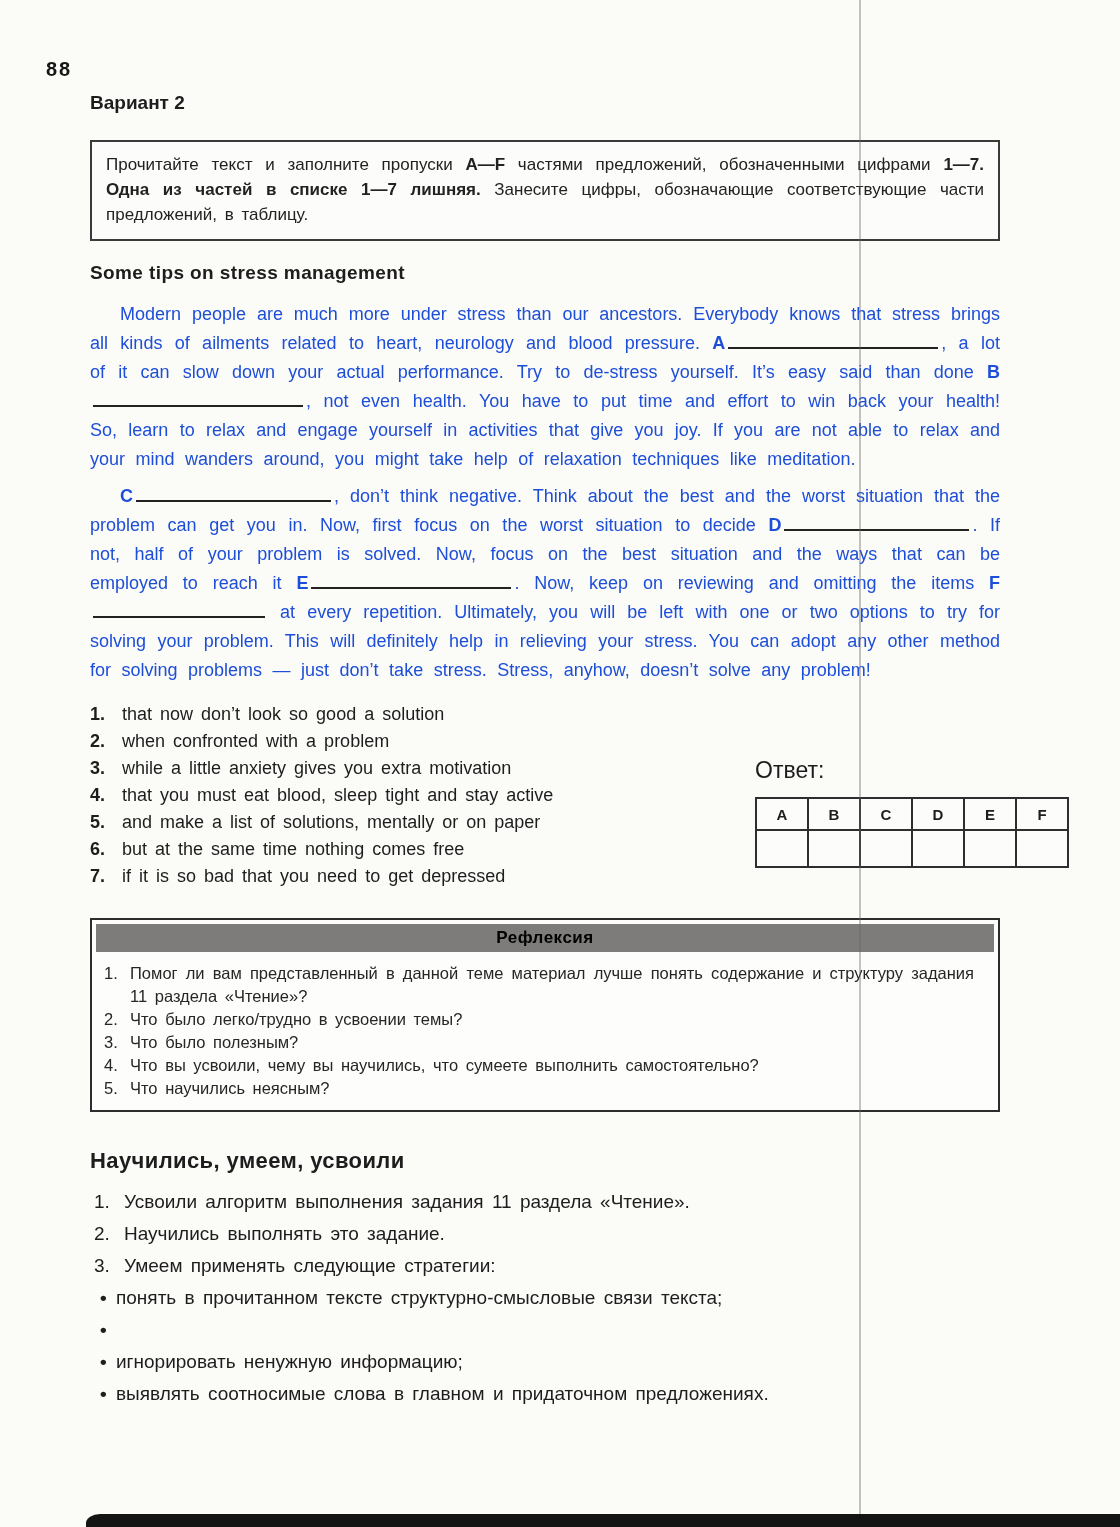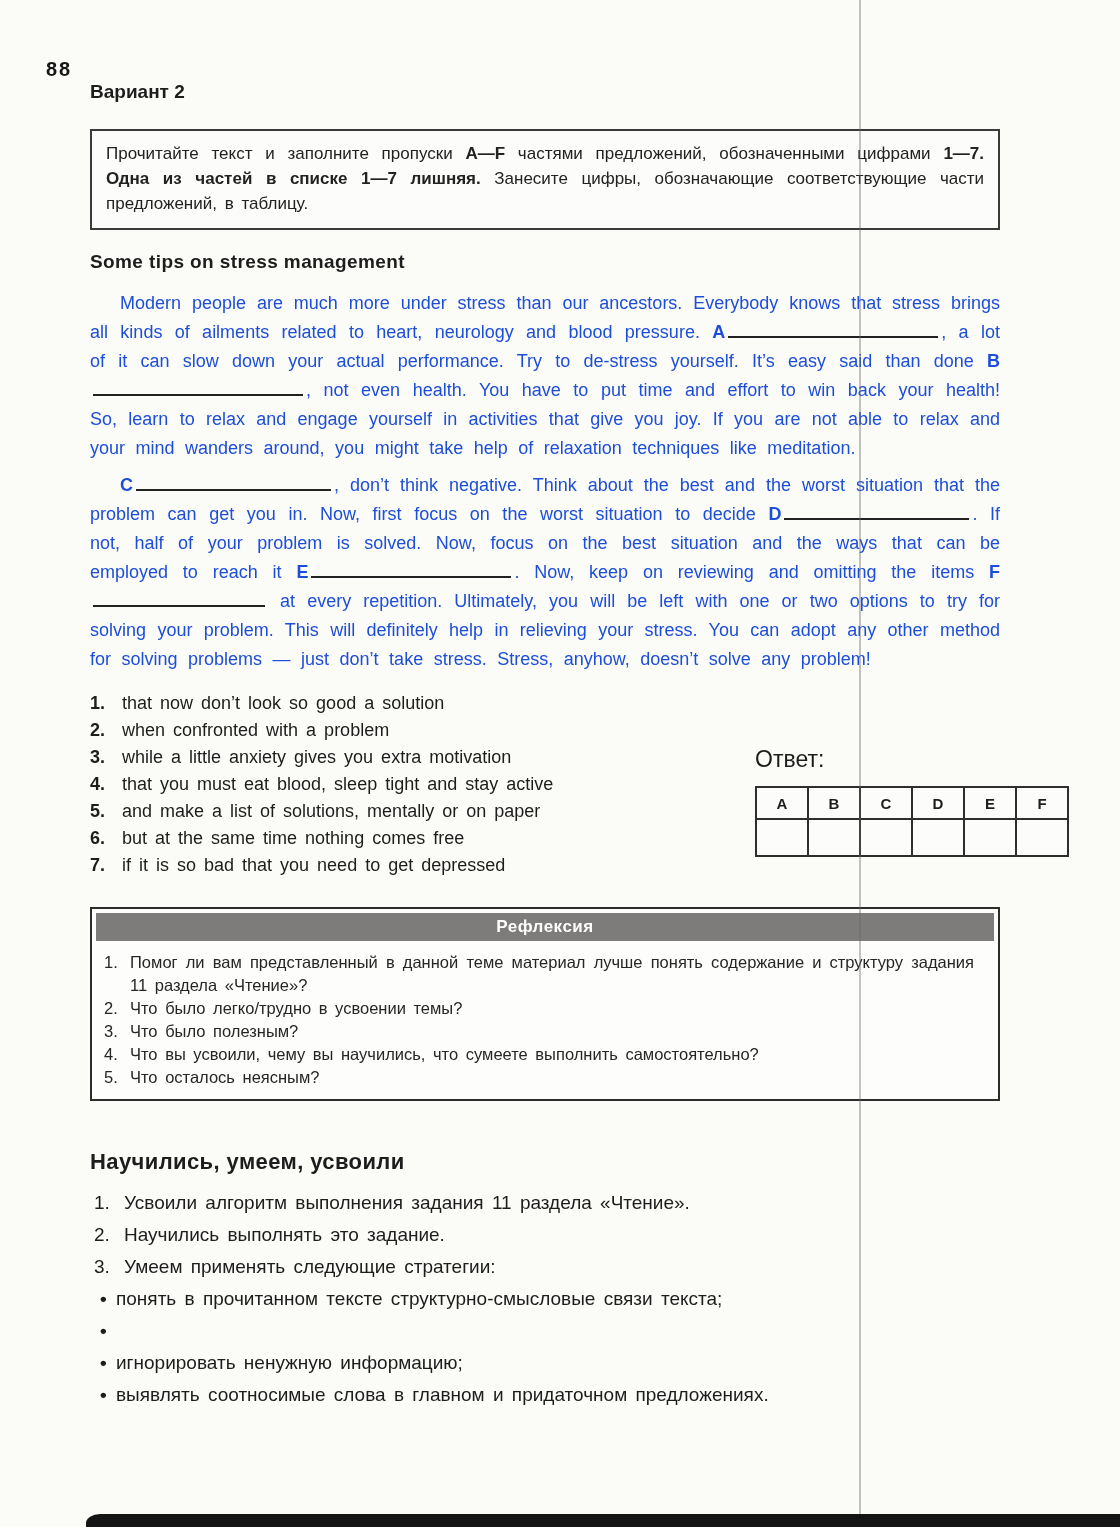--- a/index.html
+++ b/index.html
@@ -6,21 +6,21 @@
   html,body { background:#e9e8e4; }
   .page {
     position:relative; width:1120px; height:1527px; margin:0 auto;
     background:#fbfbf8; overflow:hidden;
     font-family:"Liberation Sans", sans-serif; color:#1d1d1d;
   }
   .page-number {
     position:absolute; left:46px; top:58px;
     font-size:20px; font-weight:bold; letter-spacing:2px; color:#161616;
   }
-  .content { position:absolute; left:0; top:5px; width:1055px; padding:76px 55px 0 90px; }
+  .content { position:absolute; left:0; top:16px; width:1055px; padding:76px 55px 0 90px; }
 
   .variant-heading { font-size:19px; font-weight:bold; line-height:22px; }
 
   .instruction-box {
     margin-top:26px; border:2px solid #3a3a3a; background:#fcfcfa;
     padding:10px 14px 12px;
   }
   .instruction-text {
     font-size:17px; line-height:25px;
     text-align:justify; word-spacing:3px; color:#222;
@@ -55,32 +55,32 @@
   .answer-table { margin-top:13px; border-collapse:collapse; }
   .answer-table th, .answer-table td {
     border:2px solid #2e2e2e; width:52px; text-align:center;
     font-size:15px; font-weight:bold; background:#fcfcfa;
   }
   .answer-table th { height:32px; }
   .answer-table td { height:37px; }
 
   .reflection-box { margin-top:28px; border:2px solid #2c2c2c; background:#fdfdfb; }
   .reflection-header {
-    margin:4px; background:#7d7c7a; color:#ffffff;
+    margin:4px; background:#7d7c7a; color:#000000;
     font-weight:bold; font-size:17px; text-align:center;
     line-height:28px; letter-spacing:0.5px;
   }
   .reflection-body {
     padding:6px 24px 10px 12px; font-size:16.5px; line-height:23px;
     text-align:justify; word-spacing:3px; color:#262626;
   }
   .reflection-item { display:flex; }
   .ref-num { flex:none; width:26px; }
 
-  .summary-heading { margin-top:48px; font-size:22px; font-weight:bold; letter-spacing:0.4px; line-height:26px; }
+  .summary-heading { margin-top:36px; font-size:22px; font-weight:bold; letter-spacing:0.4px; line-height:26px; }
 
   .summary-list { margin-top:12px; font-size:19px; line-height:32px; word-spacing:3px; }
   .sum-item { display:flex; }
   .sum-num { flex:none; width:34px; padding-left:4px; }
   .bullet-item { display:flex; }
   .bullet-glyph { flex:none; width:26px; padding-left:10px; font-weight:bold; }
 
   .scan-line {
     position:absolute; left:859px; top:0; width:2px; height:100%;
     background:rgba(105,100,92,0.38); z-index:10; pointer-events:none;
@@ -184,21 +184,21 @@
         <div class="reflection-item">
           <span class="ref-num">3.</span>
           <span>Что было полезным?</span>
         </div>
         <div class="reflection-item">
           <span class="ref-num">4.</span>
           <span>Что вы усвоили, чему вы научились, что сумеете выполнить самостоятельно?</span>
         </div>
         <div class="reflection-item">
           <span class="ref-num">5.</span>
-          <span>Что осталось неясным?</span>
+          <span>Что научились неясным?</span>
         </div>
       </div>
     </div>
 
     <h2 class="summary-heading">Научились, умеем, усвоили</h2>
 
     <div class="summary-list">
       <div class="sum-item">
         <span class="sum-num">1.</span>
         <span>Усвоили алгоритм выполнения задания 11 раздела «Чтение».</span>

